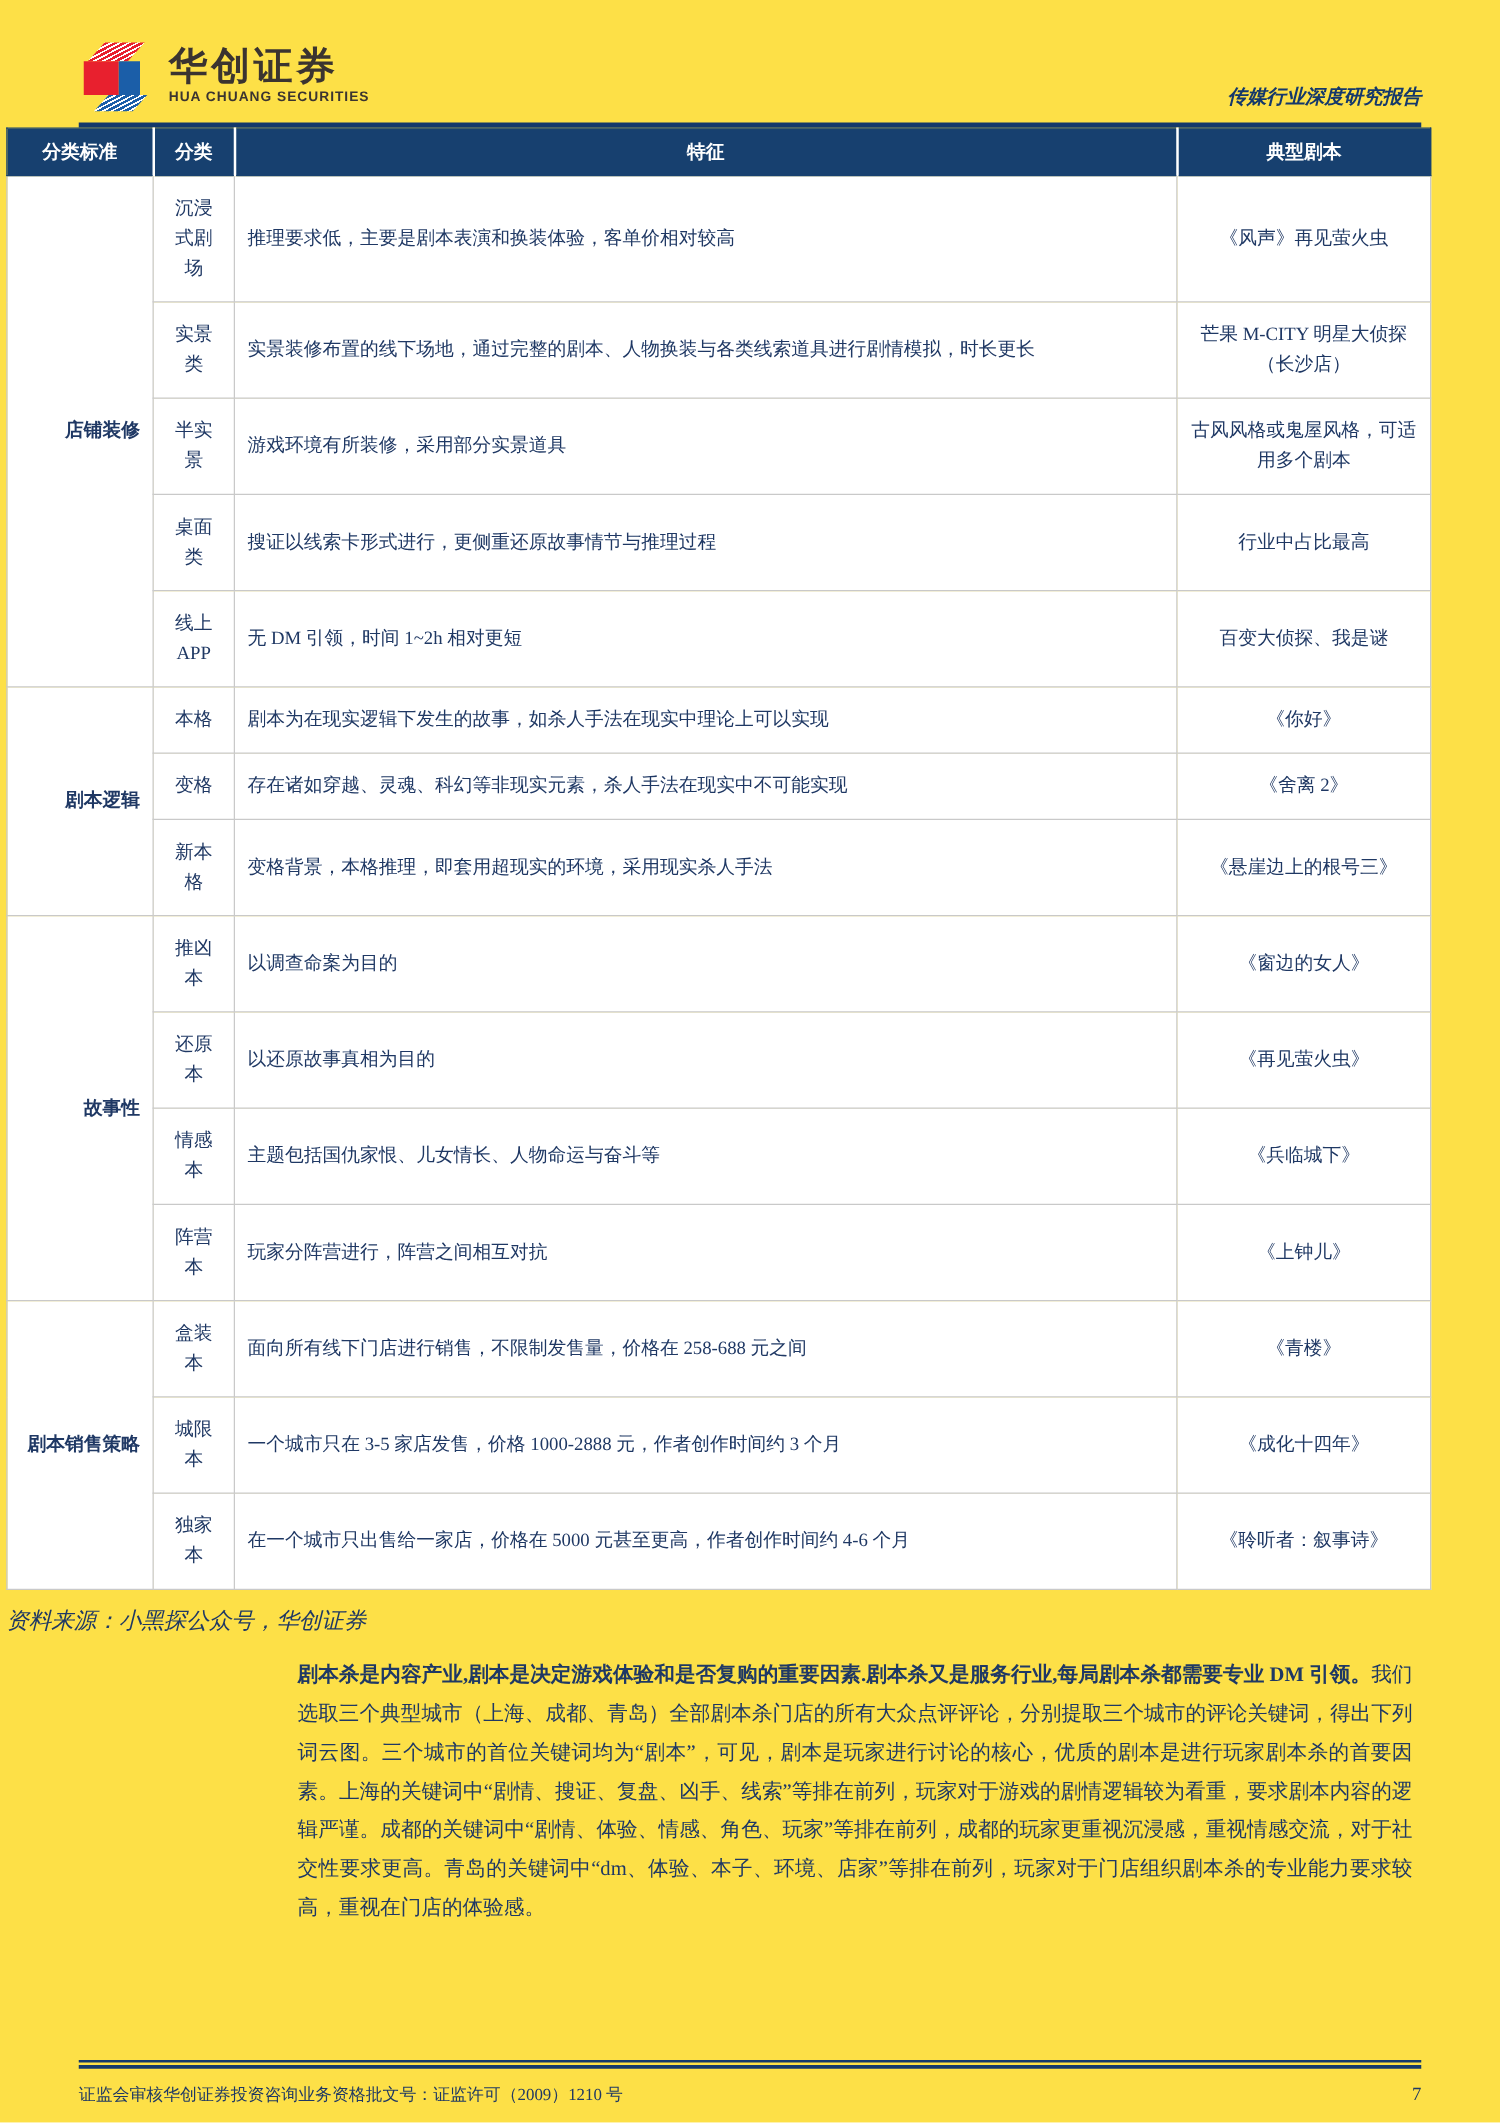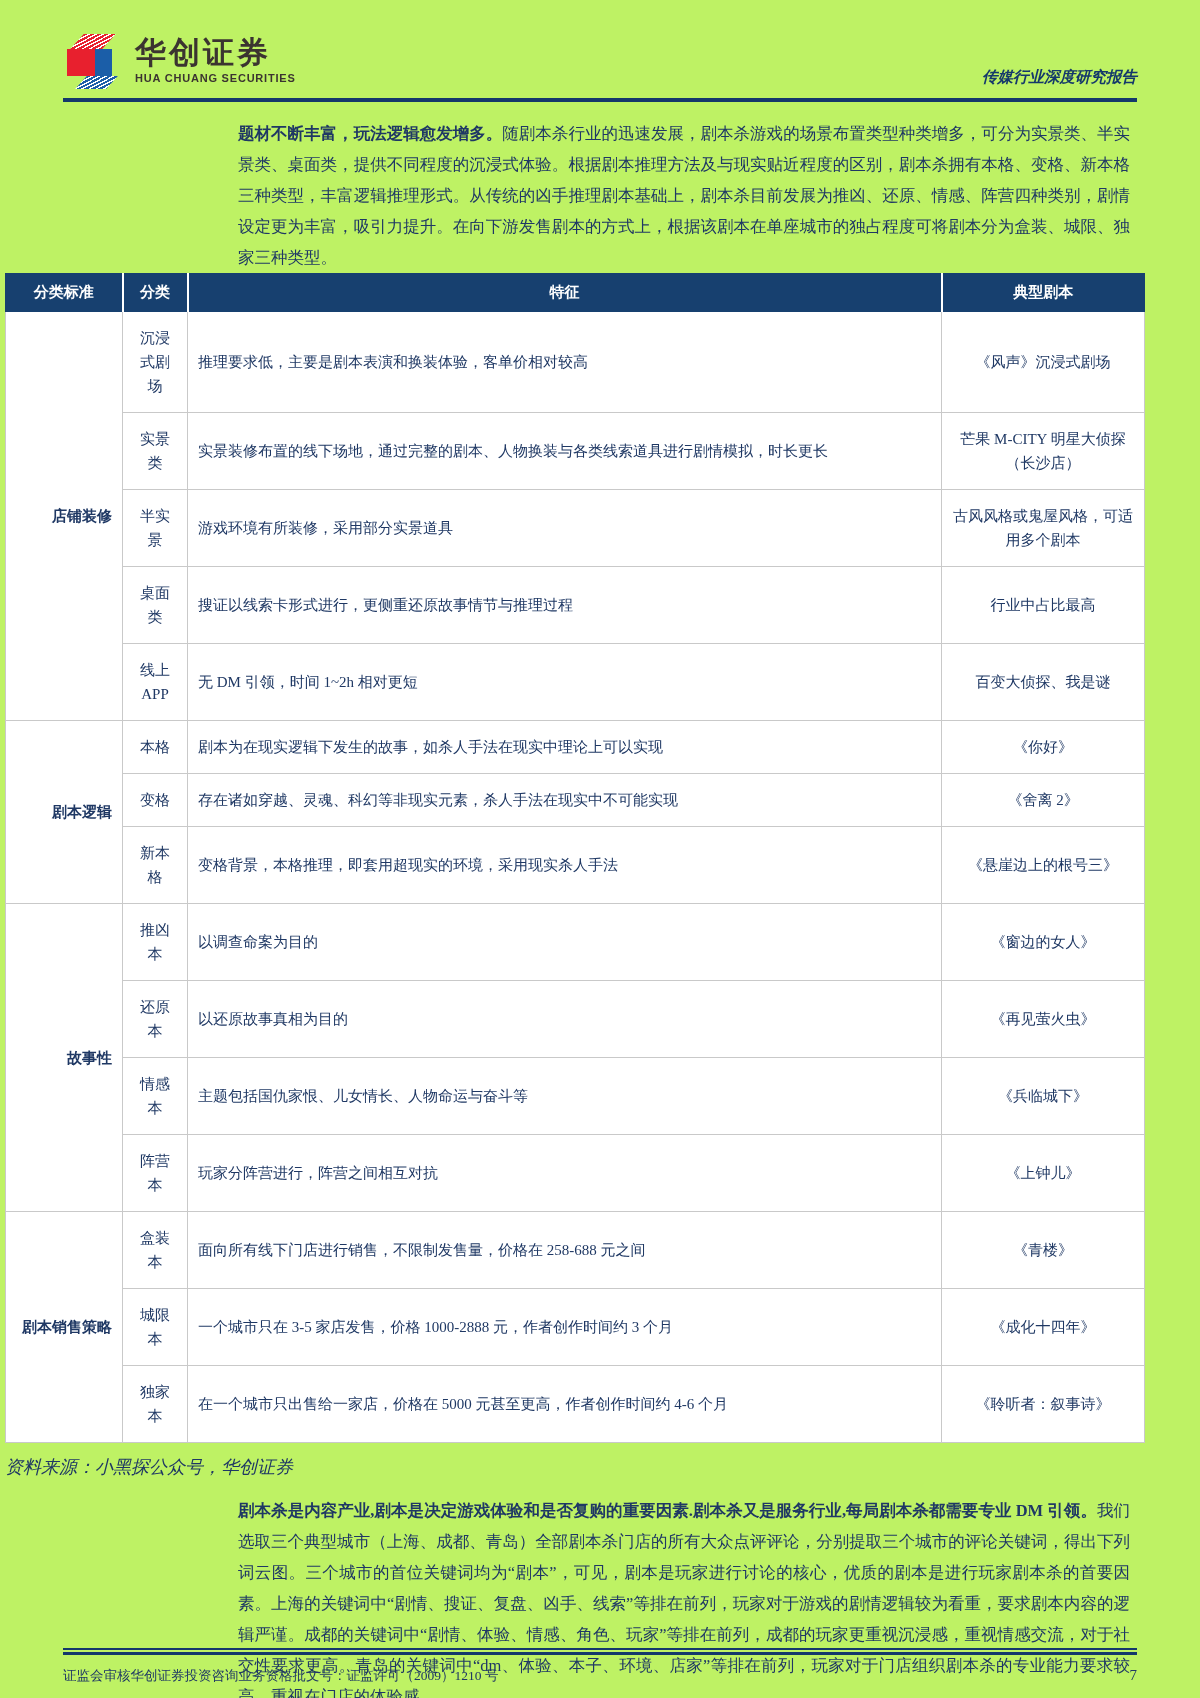--- a/index.html
+++ b/index.html
@@ -1,21 +1,21 @@
 <!DOCTYPE html>
 <html><head>
 <meta charset="utf-8">
 <style>
   html,body{margin:0;padding:0;background:#ffffff;}
   body{
     width:1200px;height:1698px;
     font-family:"Liberation Serif","DejaVu Serif",serif;
     color:#1F3864;
   }
-  .page{position:relative;width:1200px;height:1698px;overflow:hidden;background:#bef264;}
+  .page{position:relative;width:1200px;height:1698px;overflow:hidden;background:#fde047;}
 
   
   .header-bar{padding:30px 63px 0 63px;display:flex;justify-content:space-between;align-items:flex-end;}
   .brand{display:flex;align-items:center;gap:14px;}
   .logo-icon{position:relative;width:58px;height:60px;flex:0 0 auto;}
   .cube-top{position:absolute;left:14px;top:4px;width:32px;height:15px;transform:skewX(-42deg);
     background:repeating-linear-gradient(135deg,#E8202E 0 3px,#ffffff 3px 5px);}
   .cube-front{position:absolute;left:4px;top:19px;width:28px;height:27px;background:#E8202E;}
   .cube-right{position:absolute;left:32px;top:19px;width:17px;height:27px;background:#1B5EA8;}
   .cube-bottom{position:absolute;left:18px;top:46px;width:31px;height:13px;transform:skewX(-42deg);
@@ -76,21 +76,20 @@
       </div>
       <div class="brand-text">
         <span class="brand-cn">华创证券</span>
         <span class="brand-en">HUA CHUANG SECURITIES</span>
       </div>
     </div>
     <div class="report-type">传媒行业深度研究报告</div>
   </div>
   <div class="top-rule"></div>
 
-  <p class="para"><span class="lead">题材不断丰富，玩法逻辑愈发增多。</span><span>随剧本杀行业的迅速发展，剧本杀游戏的场景布置类型种类增多，可分为实景类、半实景类、桌面类，提供不同程度的沉浸式体验。根据剧本推理方法及与现实贴近程度的区别，剧本杀拥有本格、变格、新本格三种类型，丰富逻辑推理形式。从传统的凶手推理剧本基础上，剧本杀目前发展为推凶、还原、情感、阵营四种类别，剧情设定更为丰富，吸引力提升。在向下游发售剧本的方式上，根据该剧本在单座城市的独占程度可将剧本分为盒装、城限、独家三种类型。</span></p>
 
   <table class="cls">
     <colgroup>
       <col class="col-group">
         <col class="col-type">
         <col>
         <col class="col-example">
     </colgroup>
     <thead>
       <tr>
@@ -98,21 +97,21 @@
           <th>分类</th>
           <th>特征</th>
           <th>典型剧本</th>
         </tr>
     </thead>
     <tbody>
         <tr>
           <td class="group-cell" rowspan="5">店铺装修</td>
           <td class="type-cell">沉浸式剧场</td>
           <td class="feature-cell">推理要求低，主要是剧本表演和换装体验，客单价相对较高</td>
-          <td class="example-cell">《风声》沉浸式剧场</td>
+          <td class="example-cell">《风声》再见萤火虫</td>
         </tr>
         <tr>
           <td class="type-cell">实景类</td>
           <td class="feature-cell">实景装修布置的线下场地，通过完整的剧本、人物换装与各类线索道具进行剧情模拟，时长更长</td>
           <td class="example-cell">芒果 M-CITY 明星大侦探（长沙店）</td>
         </tr>
         <tr>
           <td class="type-cell">半实景</td>
           <td class="feature-cell">游戏环境有所装修，采用部分实景道具</td>
           <td class="example-cell">古风风格或鬼屋风格，可适用多个剧本</td>

